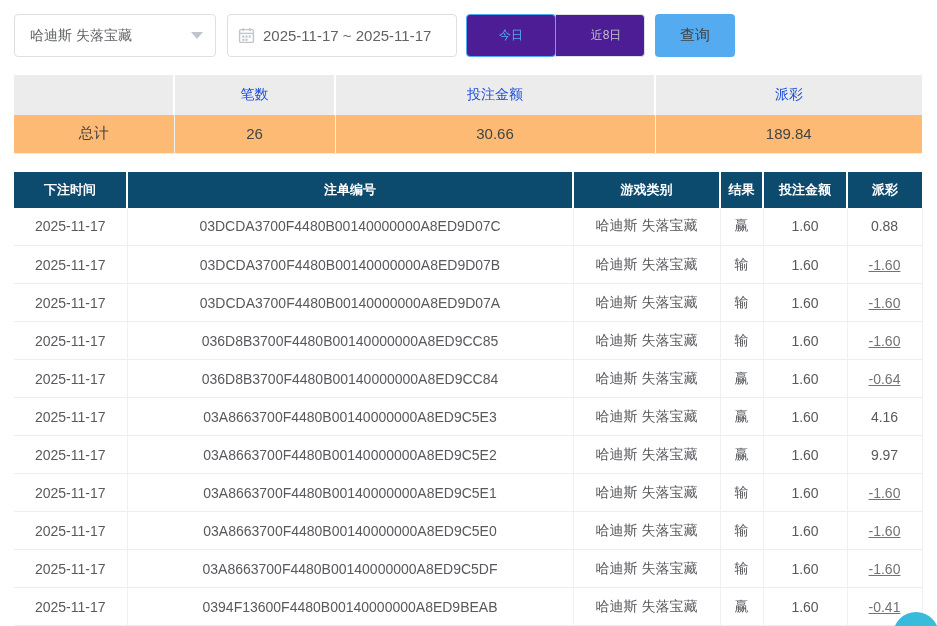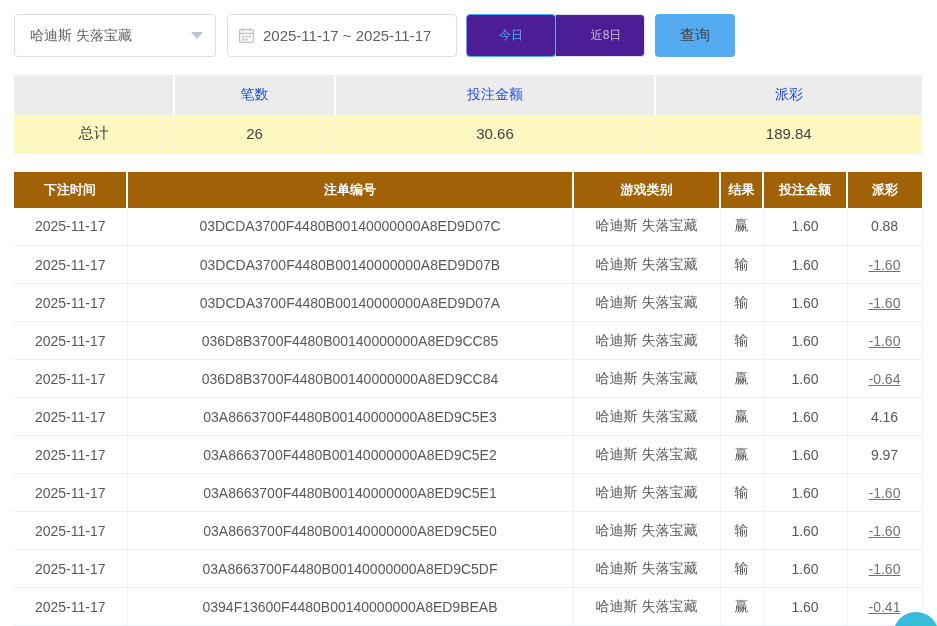--- a/index.html
+++ b/index.html
@@ -58,28 +58,28 @@
     background: #ececec; height: 40px;
     border-right: 2px solid #ffffff;
     color: #1d4ed8; font-size: 14px; font-weight: 400; text-align: center;
   }
   .summary th:last-child { border-right: none; }
   .summary td {
     height: 38px; text-align: center;
     color: #444444; font-size: 15px;
     border-bottom: 1px solid #ebeef5;
     border-right: 1px solid #f2f2f2;
-    background: #fef9c3;
+    background: #fdba74;
   }
   .summary td:last-child { border-right: none; }
 
   
   .records { margin-top: 18px; }
   .records th {
-    background: #a16207; height: 36px;
+    background: #0c4a6e; height: 36px;
     border-right: 2px solid #ffffff;
     color: #ffffff; font-size: 13px; font-weight: 700; text-align: center;
   }
   .records th:last-child { border-right: none; }
   .records td {
     height: 38px; text-align: center;
     color: #57595e; font-size: 14px;
     border-bottom: 1px solid #ebeef5;
     border-right: 1px solid #f0f0f0;
     background: #fff;

